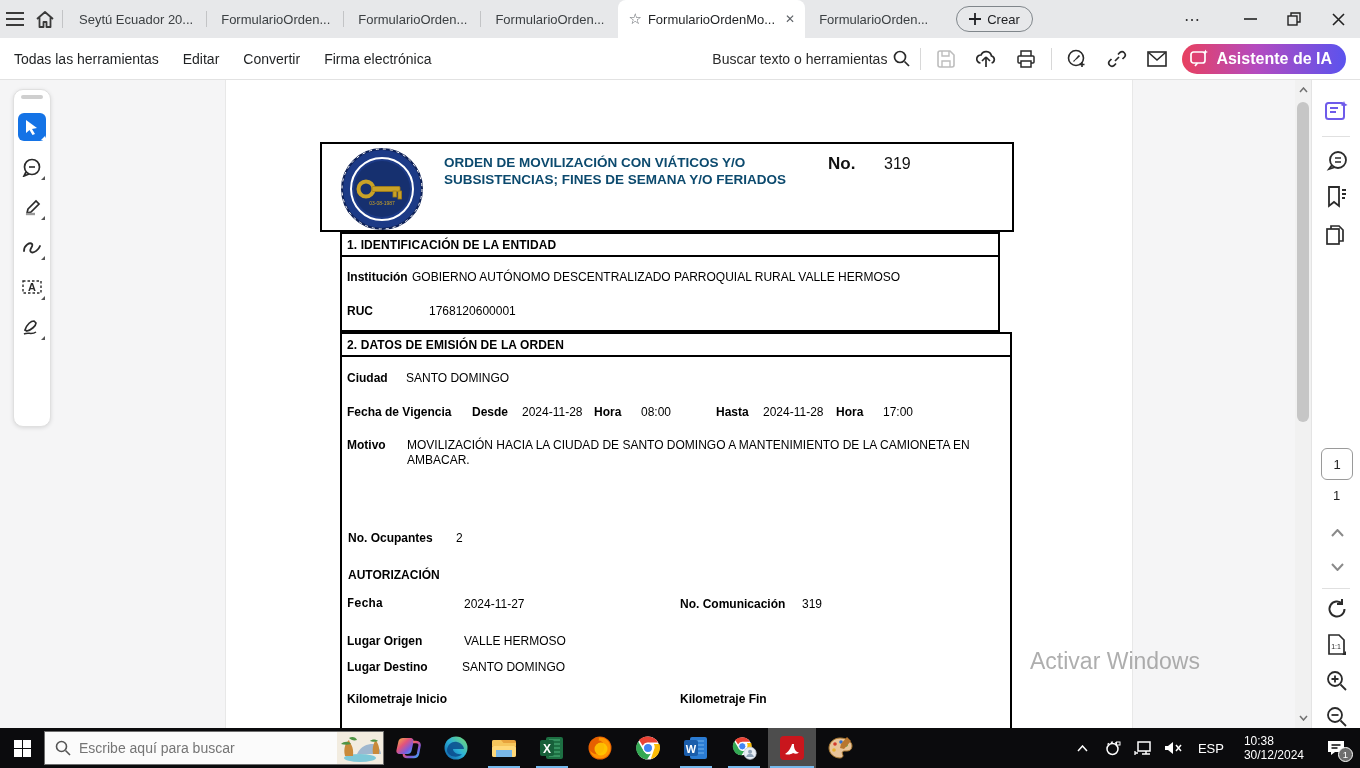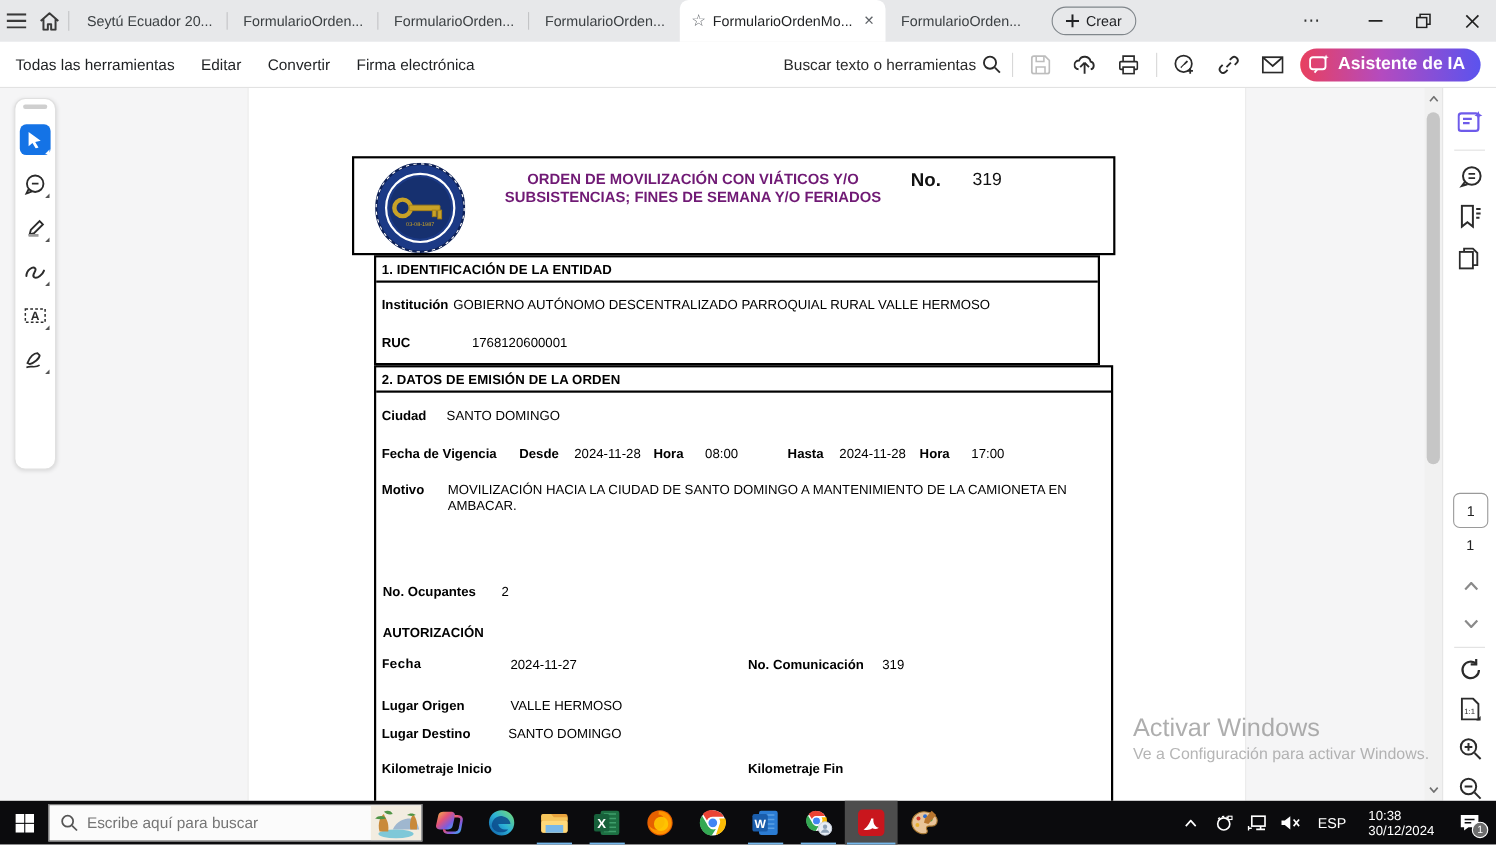--- a/index.html
+++ b/index.html
@@ -38,21 +38,21 @@
   .tool-panel { position:absolute; left:13px; top:9px; width:38px; height:338px; background:#fff; border:1px solid #e0e0e0; border-radius:10px; box-shadow:0 1px 4px rgba(0,0,0,.12); display:flex; flex-direction:column; align-items:center; padding-top:5px; z-index:5; }
   .grab { width:22px; height:4px; border-radius:2px; background:#cfcfcf; margin-bottom:8px; }
   .lt { position:relative; width:28px; height:28px; margin:6px 0; display:flex; align-items:center; justify-content:center; border-radius:6px; color:#2b2b2b; cursor:pointer; }
   .lt.active { background:#1473e6; color:#fff; }
   .lt .corner { position:absolute; right:1px; bottom:1px; width:0; height:0; border-left:4px solid transparent; border-bottom:4px solid #555; }
   .lt.active .corner { border-bottom-color:#fff; }
 
   
   .doc-abs { position:absolute; color:#111; }
   .hdr-box { left:320px; top:62px; width:694px; height:90px; border:2px solid #000; }
-  .doc-title { position:absolute; left:122px; top:10px; width:372px; text-align:center; font-weight:bold; font-size:13.5px; line-height:17px; color:#701a75; }
+  .doc-title { position:absolute; left:122px; top:10px; width:372px; text-align:left; font-weight:bold; font-size:13.5px; line-height:17px; color:#0c4a6e; }
   .no-label { position:absolute; left:506px; top:10px; font-size:17px; font-weight:bold; }
   .no-value { position:absolute; left:562px; top:11px; font-size:16px; }
   .logo { position:absolute; left:19px; top:4px; width:82px; height:82px; }
 
   .sec { position:absolute; left:340px; border:2px solid #000; background:#fff; }
   .sec-h { height:23px; border-bottom:2px solid #000; font-weight:bold; font-size:12px; padding:4px 0 0 5px; letter-spacing:.1px; }
   .f { position:absolute; font-size:12px; white-space:nowrap; }
   .b { font-weight:bold; }
 
   .watermark { position:absolute; left:1030px; top:568px; z-index:4; pointer-events:none; }
@@ -329,21 +329,20 @@
 
       <div class="f b" style="left:5px; top:326px;">Lugar Destino</div>
       <div class="f" style="left:120px; top:326px;">SANTO DOMINGO</div>
 
       <div class="f b" style="left:5px; top:358px;">Kilometraje Inicio</div>
       <div class="f b" style="left:338px; top:358px;">Kilometraje Fin</div>
     </div>
 
     <div class="watermark">
       <div class="wm1">Activar Windows</div>
-      <div class="wm2">Ve a Configuración para activar Windows.</div>
     </div>
 
     <div class="vscroll">
       <div class="varrow" style="top:2px;">
         <svg width="9" height="6" viewBox="0 0 9 6">
             <path d="M1 5 4.5 1 8 5" fill="none" stroke="#707070" stroke-width="1.5"></path>
           </svg>
       </div>
       <div class="vthumb"></div>
       <div class="varrow" style="bottom:2px; top:auto;">

